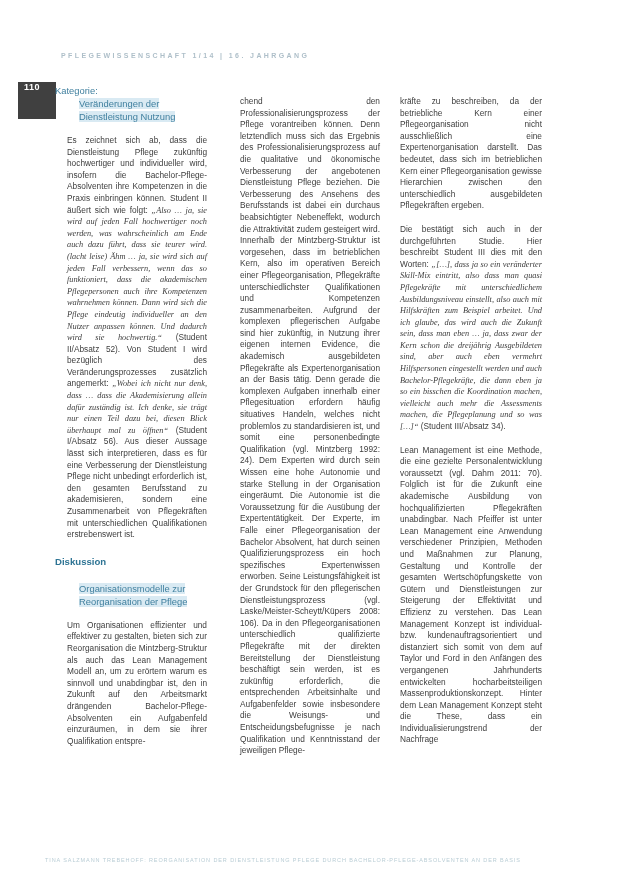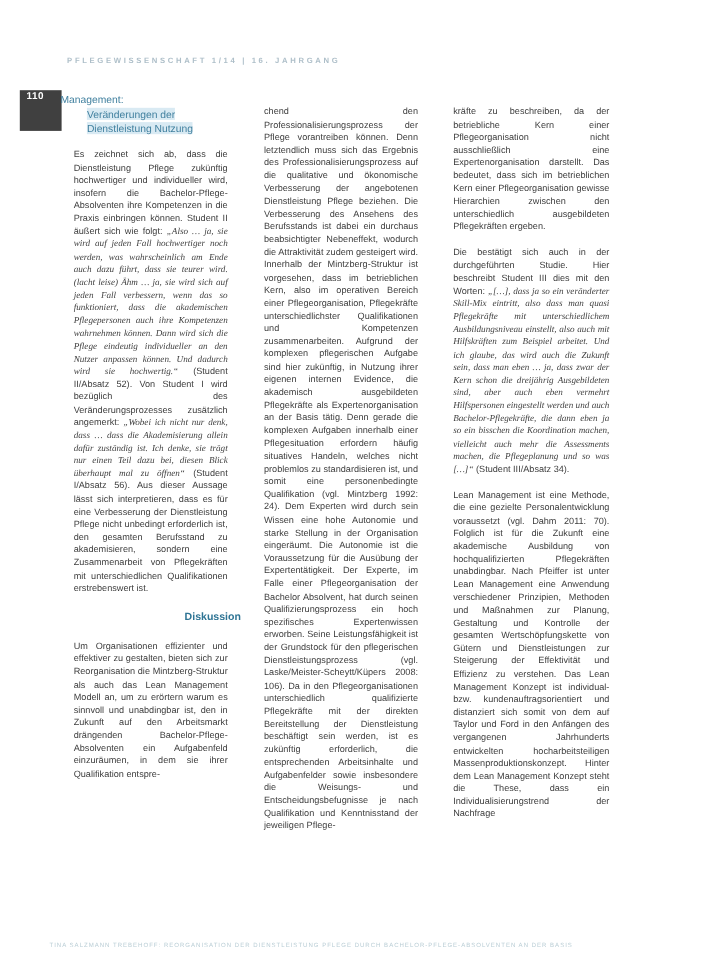--- a/index.html
+++ b/index.html
@@ -18,29 +18,29 @@
     display:flex; align-items:flex-start; padding-left:6px;
     font-size:9px; letter-spacing:0.5px;font-weight:bold;
   }
   .col {
     position:absolute; top:84px; width:164px;
     font-size:8.3px; line-height:11.6px; color:#3d3d3d;
     text-align:justify;
   }
   .col1 { left:55px; }
   .col2 { left:228px; }
-  .col3 { left:400px; width:166px; }
+  .col3 { left:388px; width:166px; }
   .cat-heading, .sub-heading {
     color:#41809f; font-size:9.4px; line-height:13px;
     text-align:left; margin:0 0 7px 0;
   }
   .hl { background:#d9eaf3;margin-left:24px; }
   .disc-heading {
     color:#2e7494; font-weight:bold; font-size:9.6px; line-height:13px;
-    text-align:right; margin:14px 0 14px 0;
+    text-align:left; margin:14px 0 14px 0;
   }
   .para { margin:12px; }
   .para + .para { margin-top:11.6px; }
   .para em { font-style:italic;font-family:Liberation Serif, serif; }
   .running-footer {
     position:absolute; left:45px; top:857px;
     font-size:5.5px; letter-spacing:0.9px; color:#b9cdd5;
     text-transform:uppercase; white-space:nowrap;
   }
 </style>
@@ -50,26 +50,30 @@
 <div class="page">
 
   <div class="journal-header">PFLEGEWISSENSCHAFT 1/14 | 16. JAHRGANG</div>
 
   <div class="pagenum-box">
     <span>110</span>
   </div>
 
   <div class="col col1">
     <div class="cat-heading">
-      <span>Management:</span><br>
+      <span>Kategorie:</span><br>
       <span class="hl">Veränderungen der</span><br>
       <span class="hl">Dienstleistung Nutzung</span>
     </div>
     <p class="para"><span>Es zeichnet sich ab, dass die Dienstleistung Pflege zukünftig hochwertiger und individueller wird, insofern die Bachelor-Pflege-Absolventen ihre Kompetenzen in die Praxis einbringen können. Student II äußert sich wie folgt: </span><em>„Also … ja, sie wird auf jeden Fall hochwertiger noch werden, was wahrscheinlich am Ende auch dazu führt, dass sie teurer wird. (lacht leise) Ähm … ja, sie wird sich auf jeden Fall verbessern, wenn das so funktioniert, dass die akademischen Pflegepersonen auch ihre Kompetenzen wahrnehmen können. Dann wird sich die Pflege eindeutig individueller an den Nutzer anpassen können. Und dadurch wird sie hochwertig.“</em><span> (Student II/Absatz 52). Von Student I wird bezüglich des Veränderungsprozesses zusätzlich angemerkt: </span><em>„Wobei ich nicht nur denk, dass … dass die Akademisierung allein dafür zuständig ist. Ich denke, sie trägt nur einen Teil dazu bei, diesen Blick überhaupt mal zu öffnen“</em><span> (Student I/Absatz 56). Aus dieser Aussage lässt sich interpretieren, dass es für eine Verbesserung der Dienstleistung Pflege nicht unbedingt erforderlich ist, den gesamten Berufsstand zu akademisieren, sondern eine Zusammenarbeit von Pflegekräften mit unterschiedlichen Qualifikationen erstrebenswert ist.</span></p>
     <div class="disc-heading">Diskussion</div>
+    <div class="sub-heading">
+      <span class="hl">Organisationsmodelle zur</span><br>
+      <span class="hl">Reorganisation der Pflege</span>
+    </div>
     <p class="para"><span>Um Organisationen effizienter und effektiver zu gestalten, bieten sich zur Reorganisation die Mintzberg-Struktur als auch das Lean Management Modell an, um zu erörtern warum es sinnvoll und unabdingbar ist, den in Zukunft auf den Arbeitsmarkt drängenden Bachelor-Pflege-Absolventen ein Aufgabenfeld einzuräumen, in dem sie ihrer Qualifikation entspre-</span></p>
   </div>
 
   <div class="col col2">
     <p class="para"><span>chend den Professionalisierungsprozess der Pflege vorantreiben können. Denn letztendlich muss sich das Ergebnis des Professionalisierungsprozess auf die qualitative und ökonomische Verbesserung der angebotenen Dienstleistung Pflege beziehen. Die Verbesserung des Ansehens des Berufsstands ist dabei ein durchaus beabsichtigter Nebeneffekt, wodurch die Attraktivität zudem gesteigert wird. Innerhalb der Mintzberg-Struktur ist vorgesehen, dass im betrieblichen Kern, also im operativen Bereich einer Pflegeorganisation, Pflegekräfte unterschiedlichster Qualifikationen und Kompetenzen zusammenarbeiten. Aufgrund der komplexen pflegerischen Aufgabe sind hier zukünftig, in Nutzung ihrer eigenen internen Evidence, die akademisch ausgebildeten Pflegekräfte als Expertenorganisation an der Basis tätig. Denn gerade die komplexen Aufgaben innerhalb einer Pflegesituation erfordern häufig situatives Handeln, welches nicht problemlos zu standardisieren ist, und somit eine personenbedingte Qualifikation (vgl. Mintzberg 1992: 24). Dem Experten wird durch sein Wissen eine hohe Autonomie und starke Stellung in der Organisation eingeräumt. Die Autonomie ist die Voraussetzung für die Ausübung der Expertentätigkeit. Der Experte, im Falle einer Pflegeorganisation der Bachelor Absolvent, hat durch seinen Qualifizierungsprozess ein hoch spezifisches Expertenwissen erworben. Seine Leistungsfähigkeit ist der Grundstock für den pflegerischen Dienstleistungsprozess (vgl. Laske/Meister-Scheytt/Küpers 2008: 106). Da in den Pflegeorganisationen unterschiedlich qualifizierte Pflegekräfte mit der direkten Bereitstellung der Dienstleistung beschäftigt sein werden, ist es zukünftig erforderlich, die entsprechenden Arbeitsinhalte und Aufgabenfelder sowie insbesondere die Weisungs- und Entscheidungsbefugnisse je nach Qualifikation und Kenntnisstand der jeweiligen Pflege-</span></p>
   </div>
 
   <div class="col col3">
     <p class="para"><span>kräfte zu beschreiben, da der betriebliche Kern einer Pflegeorganisation nicht ausschließlich eine Expertenorganisation darstellt. Das bedeutet, dass sich im betrieblichen Kern einer Pflegeorganisation gewisse Hierarchien zwischen den unterschiedlich ausgebildeten Pflegekräften ergeben.</span></p>
     <p class="para"><span>Die bestätigt sich auch in der durchgeführten Studie. Hier beschreibt Student III dies mit den Worten: </span><em>„[…], dass ja so ein veränderter Skill-Mix eintritt, also dass man quasi Pflegekräfte mit unterschiedlichem Ausbildungsniveau einstellt, also auch mit Hilfskräften zum Beispiel arbeitet. Und ich glaube, das wird auch die Zukunft sein, dass man eben … ja, dass zwar der Kern schon die dreijährig Ausgebildeten sind, aber auch eben vermehrt Hilfspersonen eingestellt werden und auch Bachelor-Pflegekräfte, die dann eben ja so ein bisschen die Koordination machen, vielleicht auch mehr die Assessments machen, die Pflegeplanung und so was […]“</em><span> (Student III/Absatz 34).</span></p>

